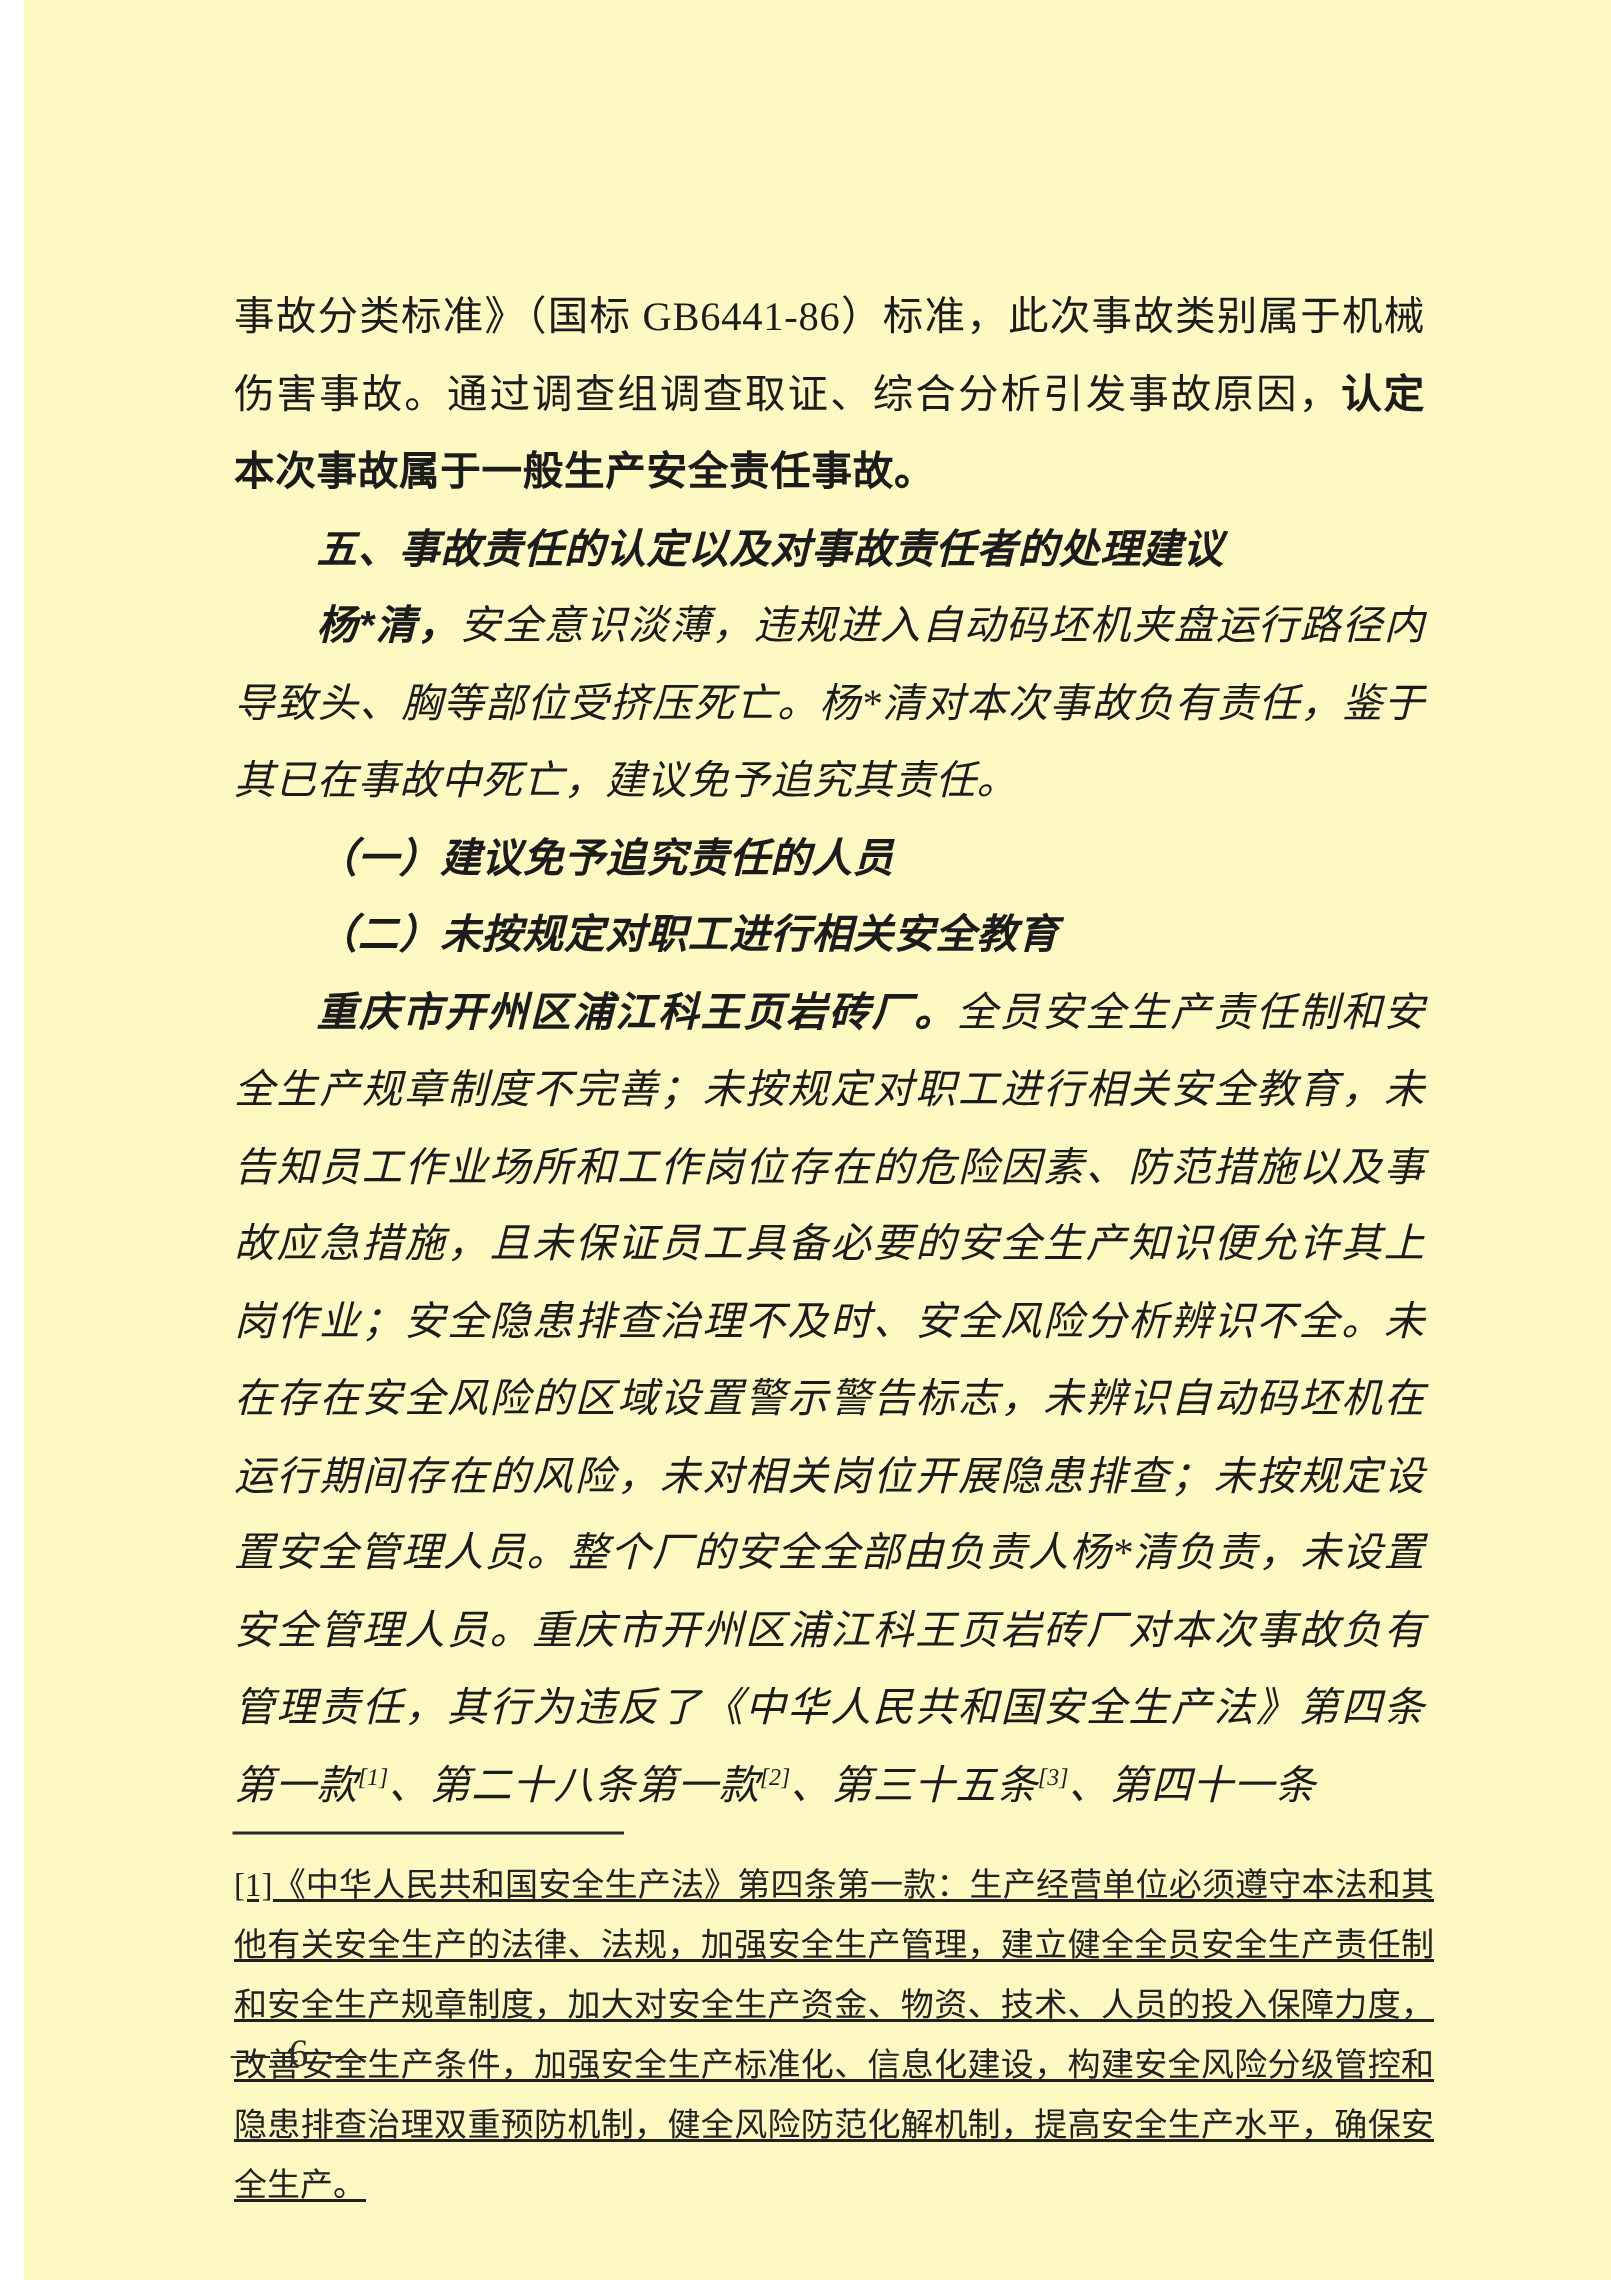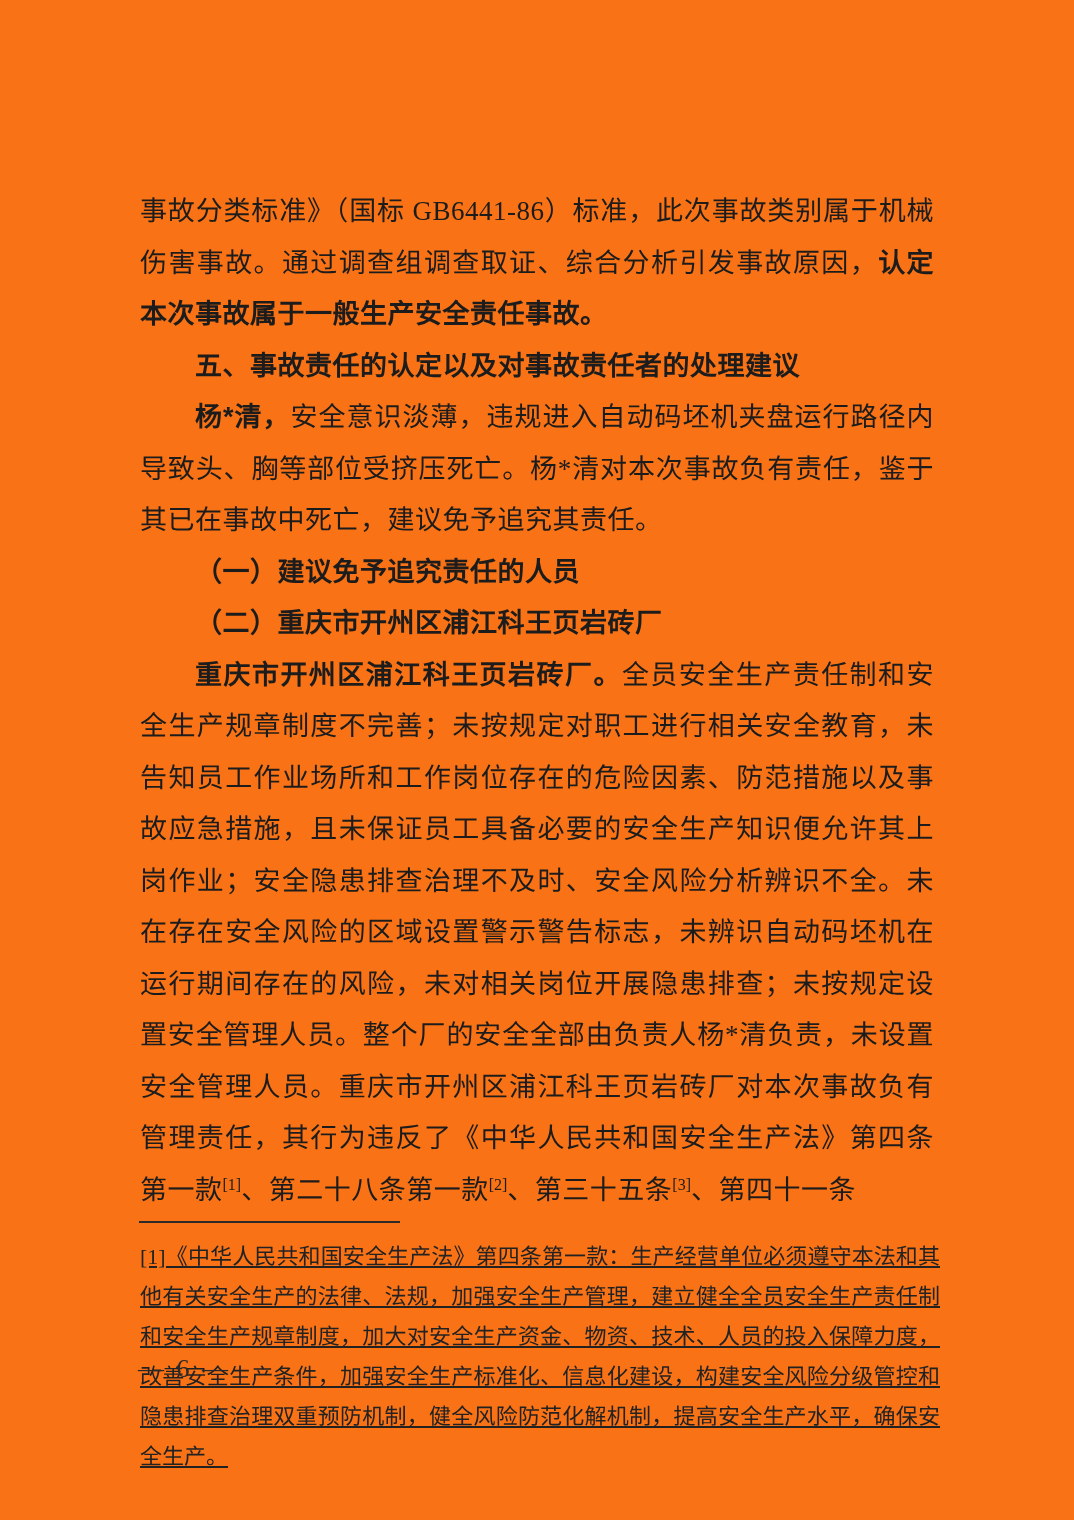--- a/index.html
+++ b/index.html
@@ -7,37 +7,38 @@
   body {
     position:relative;
     overflow:hidden;
     background:#ffffff;
     color:#1c1c1c;
     font-family:"Liberation Serif","DejaVu Serif",serif;
   }
   .page {
     position:absolute;
     inset:0;
-    background:#f97316;
+    background:#fef9c3;
+    margin-left:16px;
   }
   
   .doc-body {
     position:absolute;
     left:140px;
     top:186px;
     width:794px;
   }
   .para {
     font-size:27px;
     line-height:51.5px;
     text-align:justify;
     text-justify:inter-ideograph;
     letter-spacing:0.5px;
   }
-  .para.indent { text-indent:55px; }
+  .para.indent { text-indent:55px;font-style:italic; }
   .bold {
     font-weight:700;
     font-family:"Liberation Sans","DejaVu Sans",sans-serif;
   }
   sup.fnref {
     font-size:16px;
     line-height:0;
     vertical-align:9px;
     letter-spacing:0;
   }
@@ -76,21 +77,21 @@
 </style>
 </head>
 <body>
 
 <div class="page">
   <div class="doc-body">
       <p class="para"><span>事故分类标准》（国标 GB6441-86）标准，此次事故类别属于机械伤害事故。通过调查组调查取证、综合分析引发事故原因，</span><span class="bold">认定本次事故属于一般生产安全责任事故。</span></p>
       <p class="para indent"><span class="bold">五、事故责任的认定以及对事故责任者的处理建议</span></p>
       <p class="para indent"><span class="bold">杨*清，</span><span>安全意识淡薄，违规进入自动码坯机夹盘运行路径内导致头、胸等部位受挤压死亡。杨*清对本次事故负有责任，鉴于其已在事故中死亡，建议免予追究其责任。</span></p>
       <p class="para indent"><span class="bold">（一）建议免予追究责任的人员</span></p>
-      <p class="para indent"><span class="bold">（二）重庆市开州区浦江科王页岩砖厂</span></p>
+      <p class="para indent"><span class="bold">（二）未按规定对职工进行相关安全教育</span></p>
       <p class="para indent"><span class="bold">重庆市开州区浦江科王页岩砖厂。</span><span>全员安全生产责任制和安全生产规章制度不完善；未按规定对职工进行相关安全教育，未告知员工作业场所和工作岗位存在的危险因素、防范措施以及事故应急措施，且未保证员工具备必要的安全生产知识便允许其上岗作业；安全隐患排查治理不及时、安全风险分析辨识不全。未在存在安全风险的区域设置警示警告标志，未辨识自动码坯机在运行期间存在的风险，未对相关岗位开展隐患排查；未按规定设置安全管理人员。整个厂的安全全部由负责人杨*清负责，未设置安全管理人员。重庆市开州区浦江科王页岩砖厂对本次事故负有管理责任，其行为违反了《中华人民共和国安全生产法》第四条第一款</span><sup class="fnref">[1]</sup><span>、第二十八条第一款</span><sup class="fnref">[2]</sup><span>、第三十五条</span><sup class="fnref">[3]</sup><span>、第四十一条</span></p>
     </div>
   <div class="footnote-sep"></div>
   <div class="footnotes">
       <p class="footnote">[1]《中华人民共和国安全生产法》第四条第一款：生产经营单位必须遵守本法和其他有关安全生产的法律、法规，加强安全生产管理，建立健全全员安全生产责任制和安全生产规章制度，加大对安全生产资金、物资、技术、人员的投入保障力度，改善安全生产条件，加强安全生产标准化、信息化建设，构建安全风险分级管控和隐患排查治理双重预防机制，健全风险防范化解机制，提高安全生产水平，确保安全生产。</p>
     </div>
   <div class="page-number">— 6 —</div>
 </div>
 
 </body></html>

